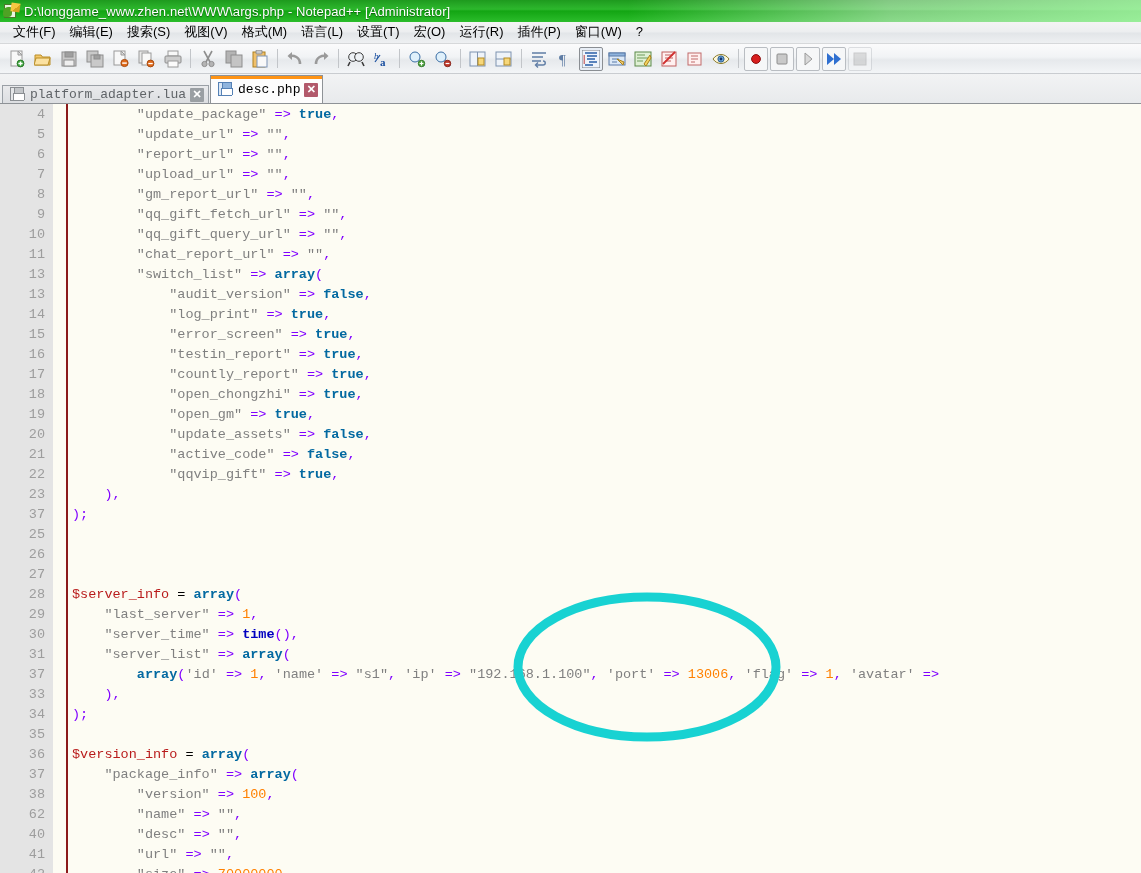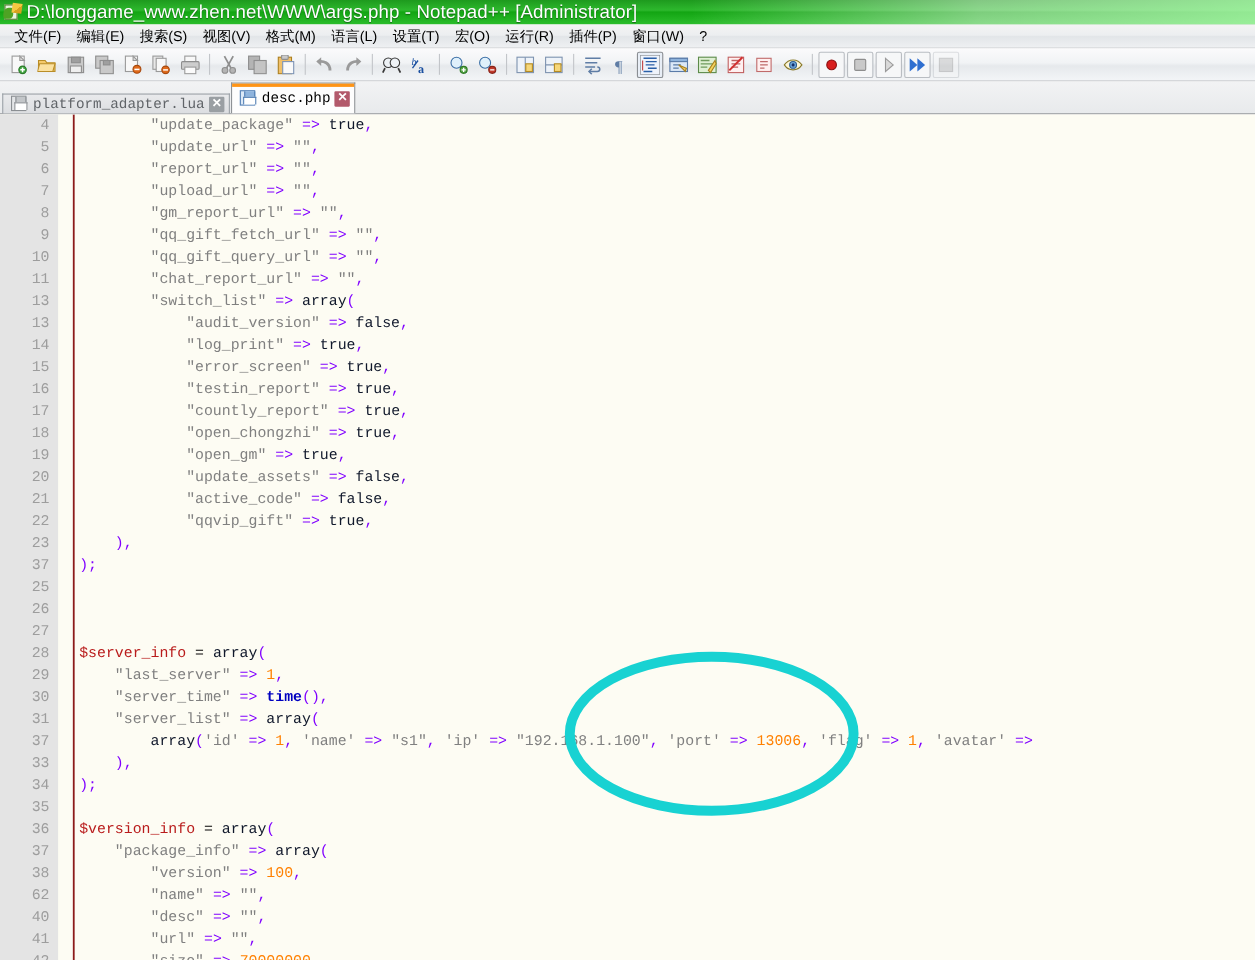--- a/index.html
+++ b/index.html
@@ -48,34 +48,34 @@
   .np-icon .chame{
     position:absolute; left:0px; top:4px; width:9px; height:10px;
     background:#4ea324; border-radius: 55% 20% 40% 25%;
   }
   .np-icon .pencil{
     position:absolute; right:-1px; top:0px; width:9px; height:9px;
     background: linear-gradient(135deg,#f5c842 55%, #d8a21e 55%);
     transform: rotate(8deg);
   }
   .title-text {
-    font-size: 17px;
+    font-size: 13px;
     color: #ffffff;
     text-shadow: 0 1px 1px rgba(0,0,0,.45);
     white-space: nowrap;
     z-index: 2;
     letter-spacing: .1px;
   }
 
   
   .menubar {
     height: 22px;
     flex: 0 0 22px;
     background: linear-gradient(to bottom,#f4f4f4 0%, #eceef0 48%, #e2e5e8 52%, #eef0f2 100%);
-    display: flex; align-items: center;
+    display: flex; align-items: flex-start;
     padding-left: 6px;
     border-bottom: 1px solid #d6d8da;
     font-size: 13px;
     color: #000;
   }
   .menuitem {
     padding: 2px 7px 3px 7px;
     white-space: nowrap;
     line-height: 15px;
     cursor: default;
@@ -219,21 +219,21 @@
     padding-top: 1px;
     white-space: pre;
     position: relative;
     overflow: hidden;
   }
   .code .line { height: 20px; line-height: 20px; }
 
   
   .t-str  { color:#808080; }       
   .t-op   { color:#8000ff; }       
-  .t-kw   { color:#0f172a; font-weight:normal; }  
+  .t-kw   { color:#0369a1; font-weight:bold; }  
   .t-fn   { color:#0000c0; font-weight:bold; }  
   .t-num  { color:#ff8000; }       
   .t-var  { color:#b91c1c; }       
   .t-pun  { color:#8000ff; }       
   .t-plain{ color:#000000; }
   .t-eq   { color:#000000; }
 
   
   .code .line { position: relative; }
 

